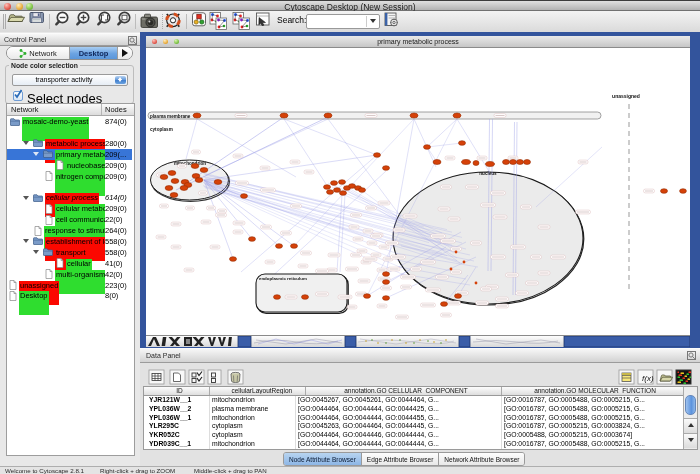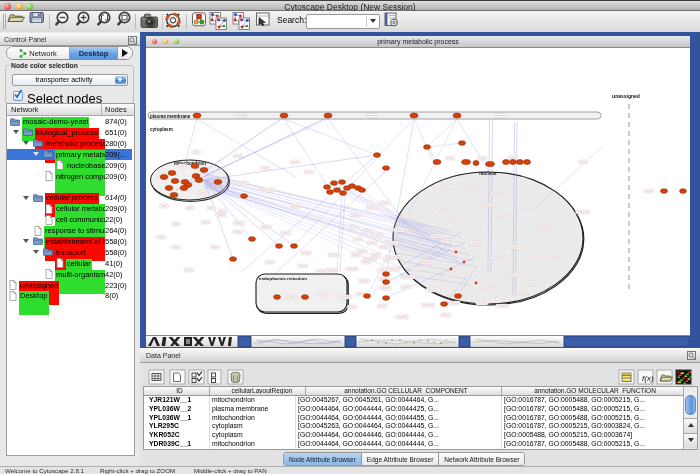--- a/index.html
+++ b/index.html
@@ -211,29 +211,20 @@
       <div style="position:absolute;left:94px;top:0;bottom:0;width:1px;background:#b5b5b5;"></div>
     </div>
     <div style="position:absolute;left:0;top:12px;right:0;bottom:0;overflow:hidden;">
 <div class="trow" style="top:0.0px;">
           <svg class="abs" style="left:3px;top:1.5px;" width="10" height="8" viewBox="0 0 10 8">
             <path d="M0.5 2 L0.5 7 Q0.5 7.5 1 7.5 L9 7.5 Q9.5 7.5 9.5 7 L9.5 2.5 Q9.5 2 9 2 L5 2 L4 0.8 L1 0.8 Q0.5 0.8 0.5 1.3 Z" fill="#7a9bc8" stroke="#3a5a88" stroke-width="0.7"></path>
             <path d="M0.5 3.2 L9.5 3.2" stroke="#3a5a88" stroke-width="0.5"></path>
           </svg>
           <span class="lbl grn" style="left:15px;max-width:81px;overflow:hidden;display:inline-block;">mosaic-demo-yeast</span>
           <span class="cnt">874(0)</span>
-        </div>
-<div class="trow" style="top:10.9px;">
-          <div class="abs" style="left:6px;top:3.5px;width:0;height:0;border-left:3.2px solid transparent;border-right:3.2px solid transparent;border-top:4.2px solid #555;"></div>
-          <svg class="abs" style="left:16px;top:1.5px;" width="10" height="8" viewBox="0 0 10 8">
-            <path d="M0.5 2 L0.5 7 Q0.5 7.5 1 7.5 L9 7.5 Q9.5 7.5 9.5 7 L9.5 2.5 Q9.5 2 9 2 L5 2 L4 0.8 L1 0.8 Q0.5 0.8 0.5 1.3 Z" fill="#7a9bc8" stroke="#3a5a88" stroke-width="0.7"></path>
-            <path d="M0.5 3.2 L9.5 3.2" stroke="#3a5a88" stroke-width="0.5"></path>
-          </svg>
-          <span class="lbl red" style="left:28px;max-width:68px;overflow:hidden;display:inline-block;">biological_process</span>
-          <span class="cnt">651(0)</span>
         </div>
 <div class="trow" style="top:21.8px;">
           <div class="abs" style="left:16px;top:3.5px;width:0;height:0;border-left:3.2px solid transparent;border-right:3.2px solid transparent;border-top:4.2px solid #555;"></div>
           <svg class="abs" style="left:26px;top:1.5px;" width="10" height="8" viewBox="0 0 10 8">
             <path d="M0.5 2 L0.5 7 Q0.5 7.5 1 7.5 L9 7.5 Q9.5 7.5 9.5 7 L9.5 2.5 Q9.5 2 9 2 L5 2 L4 0.8 L1 0.8 Q0.5 0.8 0.5 1.3 Z" fill="#7a9bc8" stroke="#3a5a88" stroke-width="0.7"></path>
             <path d="M0.5 3.2 L9.5 3.2" stroke="#3a5a88" stroke-width="0.5"></path>
           </svg>
           <span class="lbl red" style="left:38px;max-width:58px;overflow:hidden;display:inline-block;text-align:center;">metabolic process</span>
           <span class="cnt">280(0)</span>
         </div>

